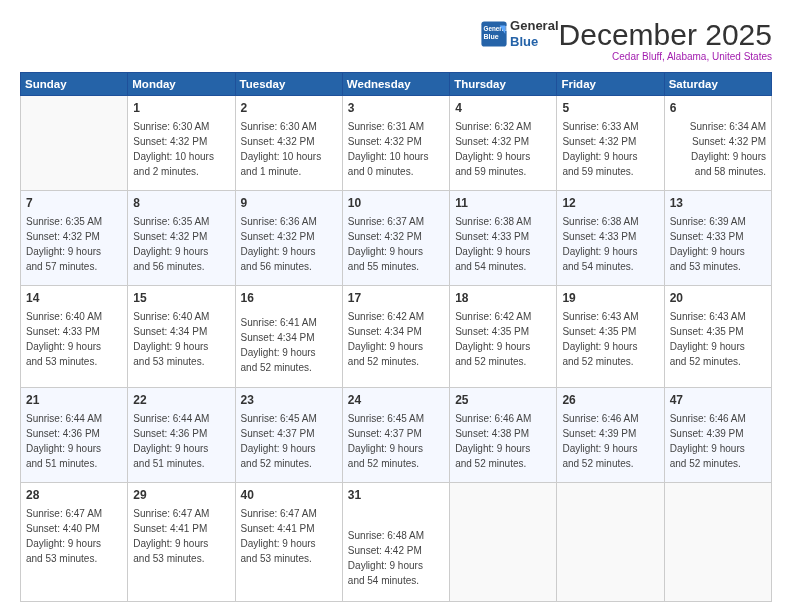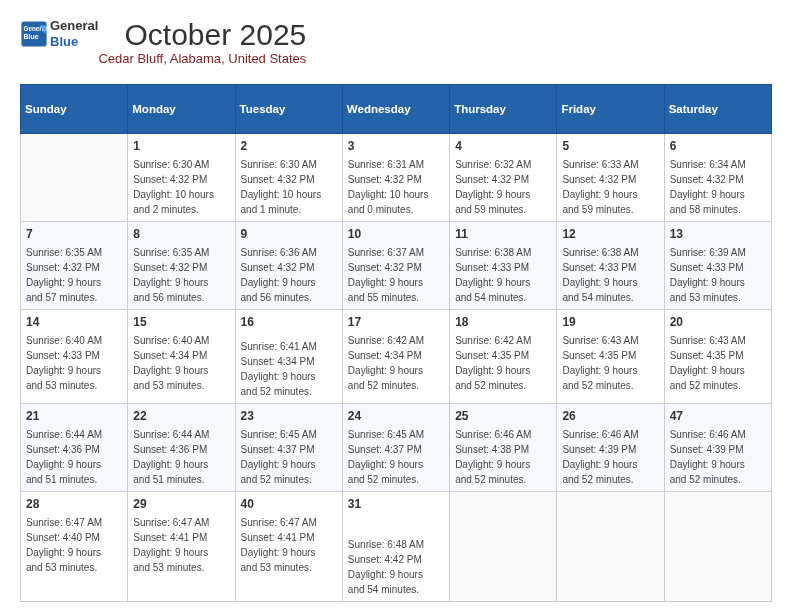--- a/index.html
+++ b/index.html
@@ -12,23 +12,23 @@
     }
     .page {
       width: 792px;
       height: 612px;
       padding: 18px 20px 10px 20px;
       display: flex;
       flex-direction: column;
     }
     .header {
       display: flex;
-      justify-content: flex-start;
+      justify-content: flex-end;
       align-items: flex-start;
-      margin-bottom: 18px;
+      margin-bottom: 10px;
     }
     .logo {
       display: flex;
       align-items: center;
       gap: 0px;
     }
     .logo-text {
       font-size: 13px;
       font-weight: bold;
       color: #333;
@@ -43,36 +43,36 @@
     .title-section {
       text-align: right;
     }
     .month-title {
       font-size: 30px;
       font-weight: normal;
       color: #333;
       line-height: 1.1;
     }
     .location {
-      font-size: 13px;
-      color: #7f1d1d;
+      font-size: 10px;
+      color: #a21caf;
     }
     .calendar {
       flex: 1;
       border: 1px solid #ccc;
       border-collapse: collapse;
       width: 100%;
       table-layout: fixed;
     }
     .calendar th {
       background: #2563a8;
       color: #fff;
       font-size: 11.5px;
       font-weight: bold;
-      padding: 18px 4px;
+      padding: 5px 4px;
       text-align: left;
       border: 1px solid #1e509a;
     }
     .calendar td {
       border: 1px solid #ccc;
       vertical-align: top;
       padding: 4px 5px;
       font-size: 9.5px;
       color: #333;
       line-height: 1.4;
@@ -110,21 +110,21 @@
         <polygon points="28,8 36,8 36,20" fill="#60aaff"></polygon>
       </svg>
       <div>
         <div class="logo-text">
           <span>General</span><br>
           <span class="logo-blue">Blue</span>
         </div>
       </div>
     </div>
     <div class="title-section">
-      <div class="month-title">October 2025</div>
+      <div class="month-title">December 2025</div>
       <div class="location">Cedar Bluff, Alabama, United States</div>
     </div>
   </div>
 
   <table class="calendar">
     <thead>
       <tr>
       <th>Sunday</th>
           <th>Monday</th>
           <th>Tuesday</th>
@@ -167,21 +167,21 @@
           </td>
           <td>
             <span class="day-number">5</span>
             <div class="day-info" style="white-space: pre-line;">Sunrise: 6:33 AM
 Sunset: 4:32 PM
 Daylight: 9 hours
 and 59 minutes.</div>
           </td>
           <td>
             <span class="day-number">6</span>
-            <div class="day-info" style="white-space: pre-line;">Sunrise: 6:34 AM
+            <div class="day-info" style="white-space: pre-line; text-align: right;">Sunrise: 6:34 AM
 Sunset: 4:32 PM
 Daylight: 9 hours
 and 58 minutes.</div>
           </td>
         </tr>
         <tr class="row-alt">
           <td>
             <span class="day-number">7</span>
             <div class="day-info" style="white-space: pre-line;">Sunrise: 6:35 AM
 Sunset: 4:32 PM

